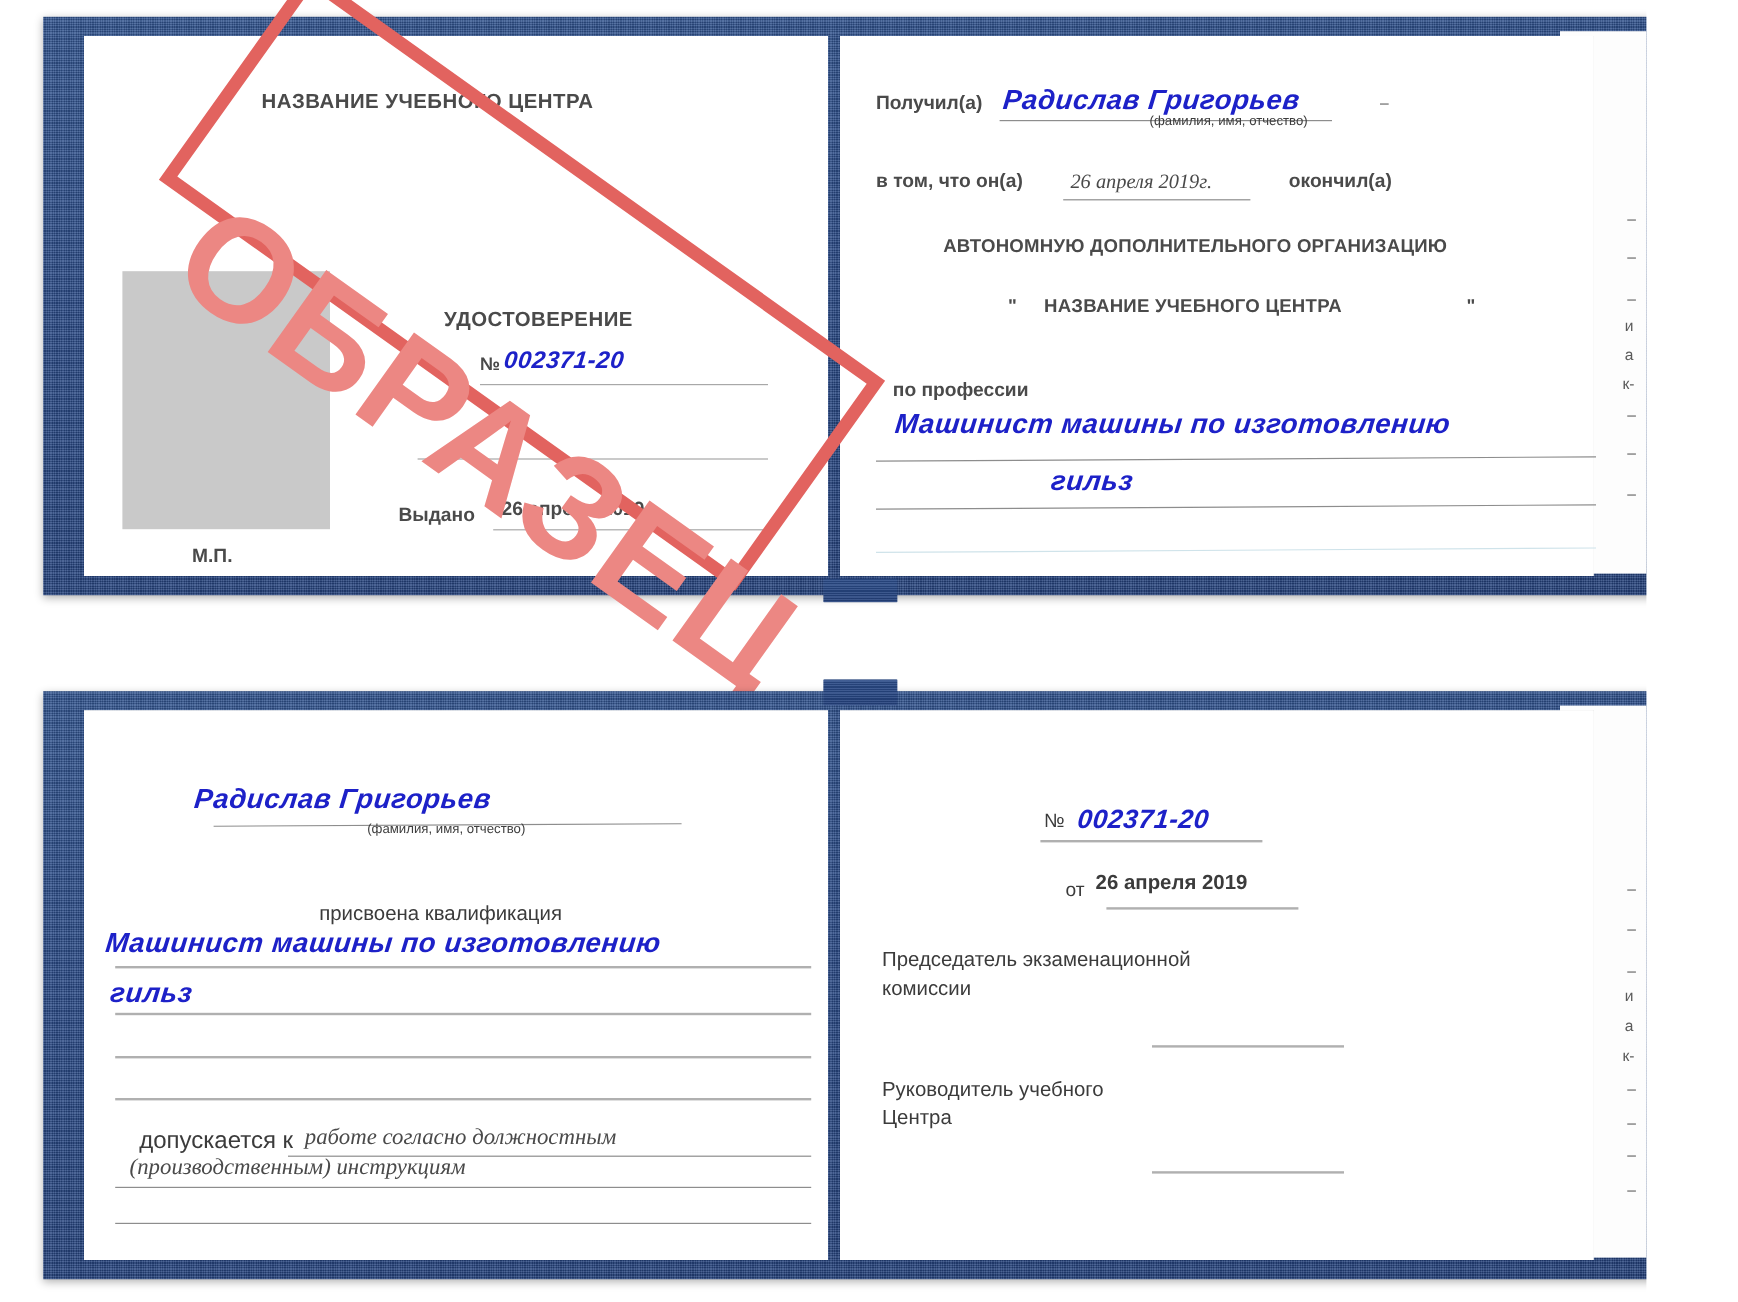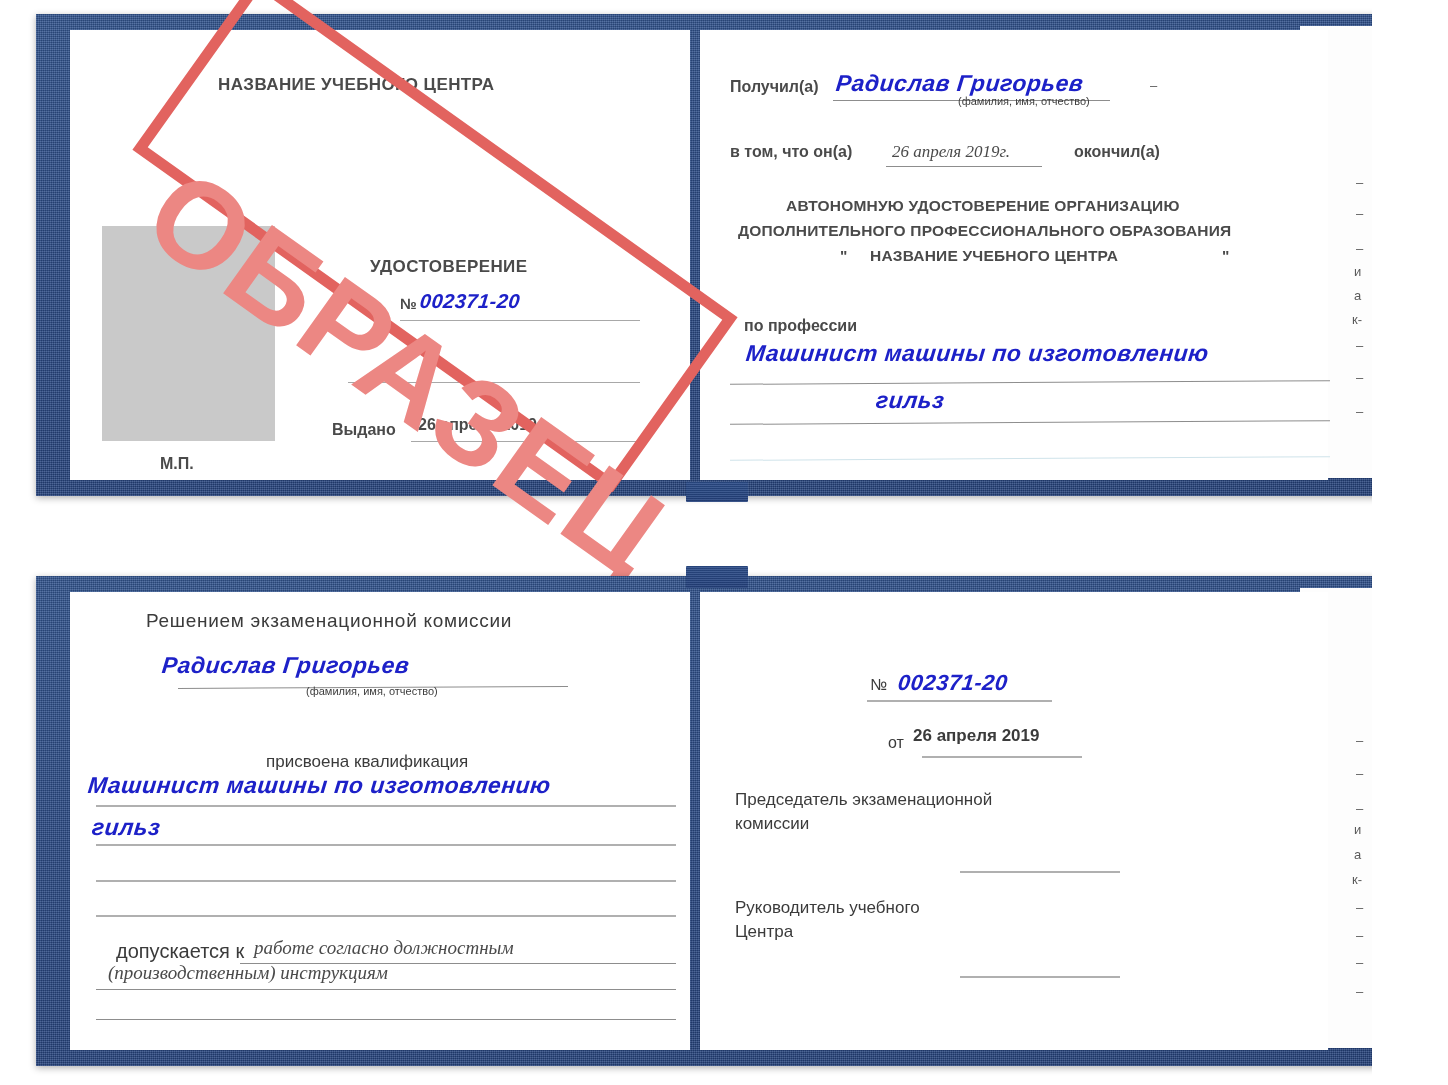--- a/index.html
+++ b/index.html
@@ -182,22 +182,21 @@
     <div class="hand" style="left:136px; top:40px; font-size:23px;">Радислав Григорьев</div>
     <div class="rule thin" style="left:133px; top:70px; width:277px;"></div>
     <div class="tinytext" style="left:258px; top:65px;">(фамилия, имя, отчество)</div>
     <div class="edge-char" style="left:450px; top:48px;">–</div>
 
     <div class="txt bold" style="left:30px; top:113px; font-size:16px;">в том, что он(а)</div>
     <div class="ital" style="left:192px; top:112px; font-size:17px;">26 апреля 2019г.</div>
     <div class="rule thin" style="left:186px; top:136px; width:156px;"></div>
     <div class="txt bold" style="left:374px; top:113px; font-size:16px;">окончил(а)</div>
 
-    <div class="txt bold" style="left:86px; top:167px; font-size:15.5px; letter-spacing:.2px;">АВТОНОМНУЮ УДОСТОВЕРЕНИЕ ОРГАНИЗАЦИЮ</div>
-    <div class="txt bold" style="left:38px; top:192px; font-size:15.5px; letter-spacing:.2px;">ДОПОЛНИТЕЛЬНОГО ПРОФЕССИОНАЛЬНОГО ОБРАЗОВАНИЯ</div>
+    <div class="txt bold" style="left:86px; top:167px; font-size:15.5px; letter-spacing:.2px;">АВТОНОМНУЮ ДОПОЛНИТЕЛЬНОГО ОРГАНИЗАЦИЮ</div>
     <div class="txt bold" style="left:140px; top:217px; font-size:15.5px;">"</div>
     <div class="txt bold" style="left:170px; top:217px; font-size:15.5px; letter-spacing:.2px;">НАЗВАНИЕ УЧЕБНОГО ЦЕНТРА</div>
     <div class="txt bold" style="left:522px; top:217px; font-size:15.5px;">"</div>
 
     <div class="txt bold" style="left:44px; top:287px; font-size:16px;">по профессии</div>
     <div class="hand" style="left:46px; top:310px; font-size:23px;">Машинист машины по изготовлению</div>
     <div class="rule thin" style="left:30px; top:352px; width:600px; transform:rotate(-.35deg);"></div>
     <div class="hand" style="left:176px; top:357px; font-size:23px;">гильз</div>
     <div class="rule thin" style="left:30px; top:392px; width:600px; transform:rotate(-.35deg);"></div>
     <div class="rule soft" style="left:30px; top:428px; width:600px; background:#cfe3ea; transform:rotate(-.35deg);"></div>
@@ -224,21 +223,20 @@
   <div class="back-sheet" style="left:1300px; top:588px; width:92px; height:460px;"></div>
 
   <div class="book-inner" style="left:70px; top:592px; width:620px; height:458px;"></div>
   <div class="book-inner" style="left:700px; top:592px; width:628px; height:458px;"></div>
 
   <div class="spine" style="left:706px; top:594px; height:456px;"></div>
   <div class="spine-tab" style="left:686px; top:566px; width:62px; height:22px;"></div>
 
   <div class="page-face" style="left:70px; top:592px; width:620px; height:458px;">
 
-    <div class="txt dark" style="left:76px; top:18px; font-size:19px; letter-spacing:.7px;">Решением экзаменационной комиссии</div>
 
     <div class="hand" style="left:92px; top:60px; font-size:23px;">Радислав Григорьев</div>
     <div class="rule thin" style="left:108px; top:95px; width:390px; transform:rotate(-.3deg);"></div>
     <div class="tinytext" style="left:236px; top:93px;">(фамилия, имя, отчество)</div>
 
     <div class="txt dark" style="left:196px; top:160px; font-size:17px;">присвоена квалификация</div>
 
     <div class="hand" style="left:18px; top:180px; font-size:23px;">Машинист машины по изготовлению</div>
     <div class="rule" style="left:26px; top:213px; width:580px; height:2px; background:#b0b0b0;"></div>
 

